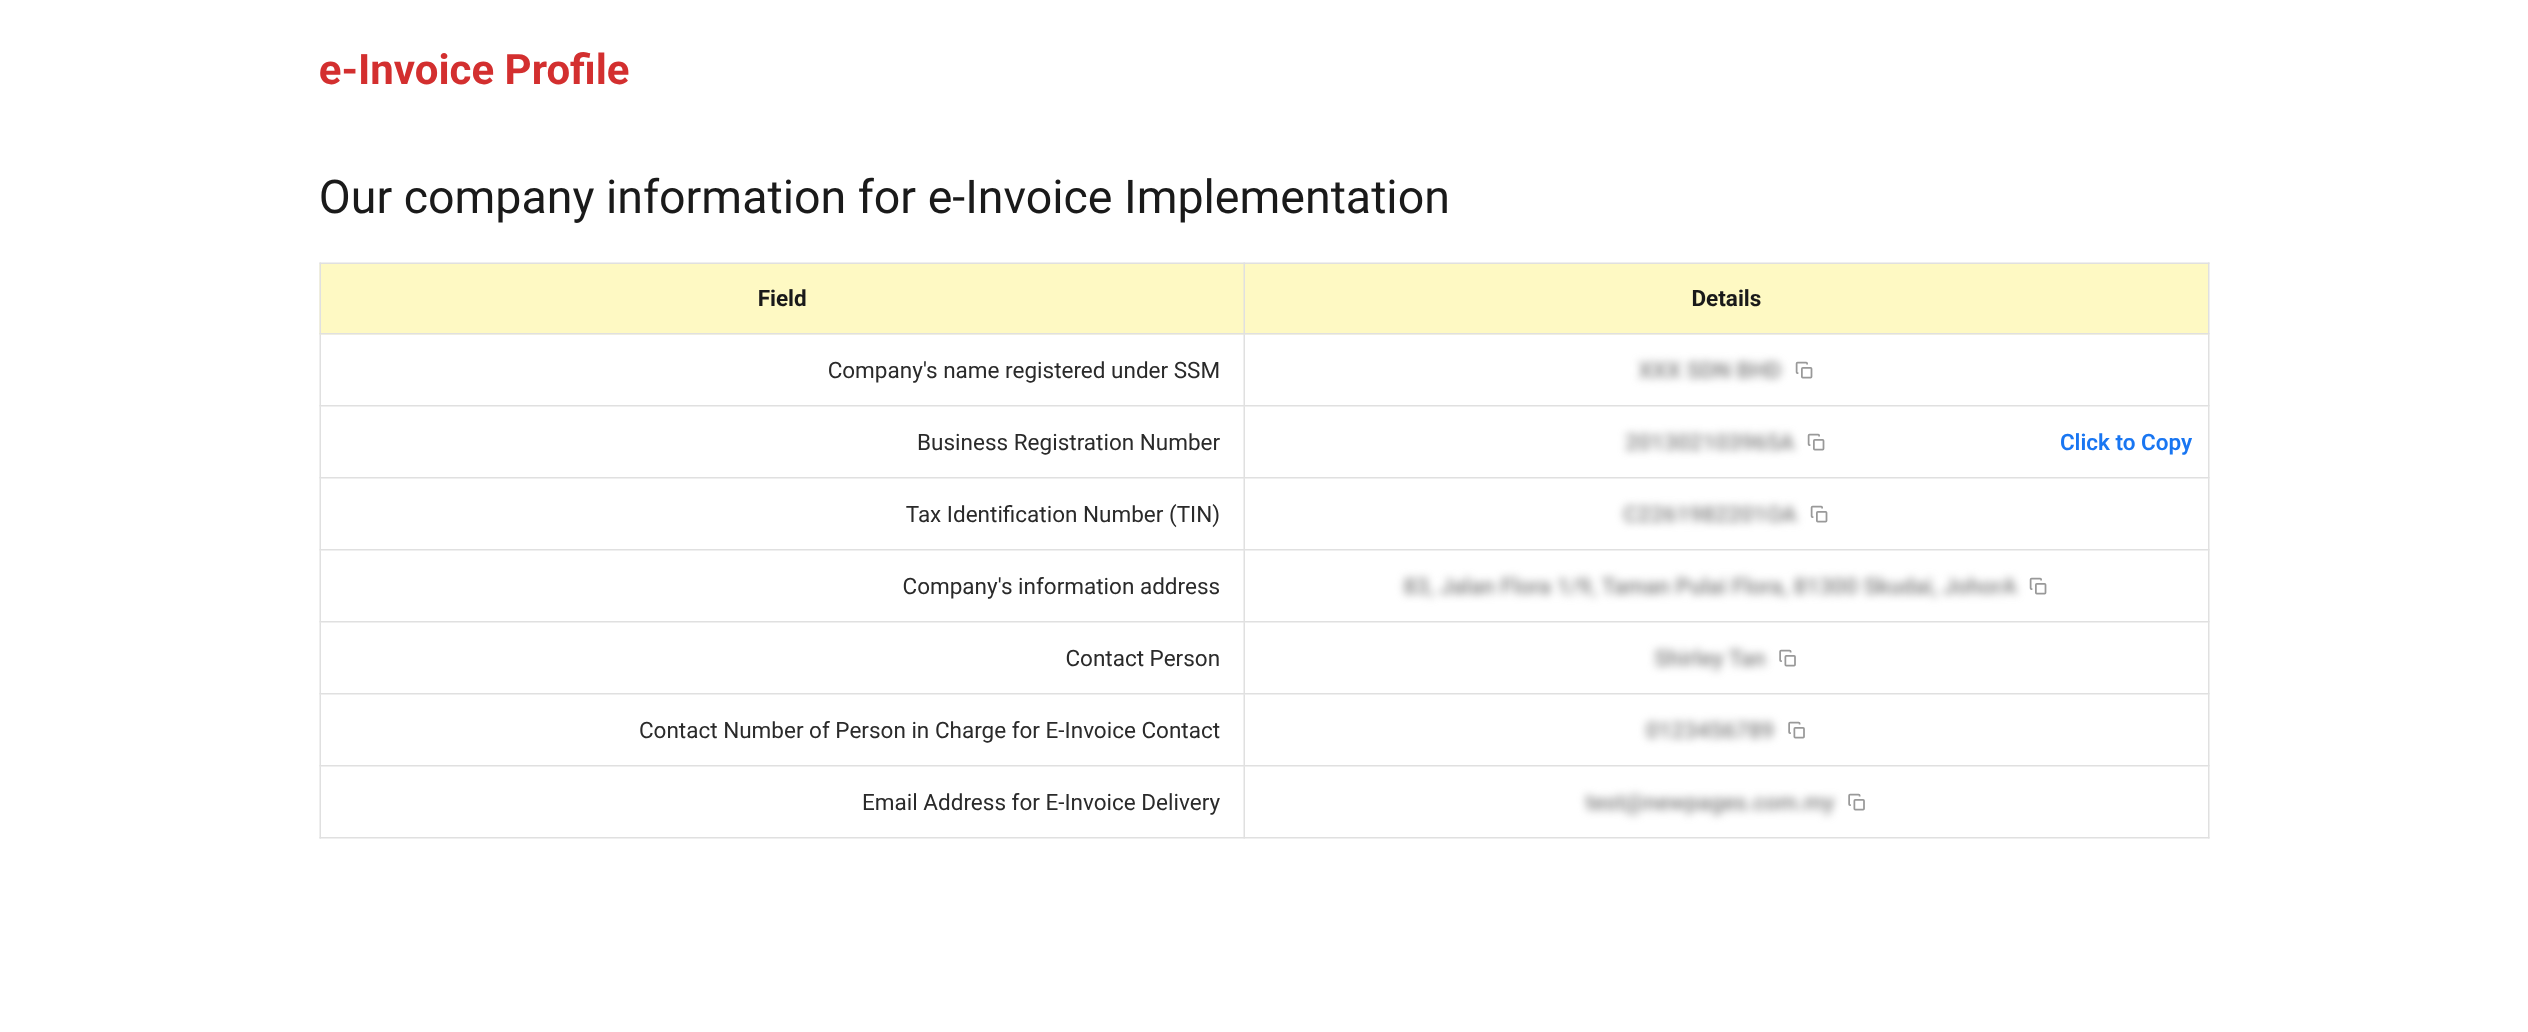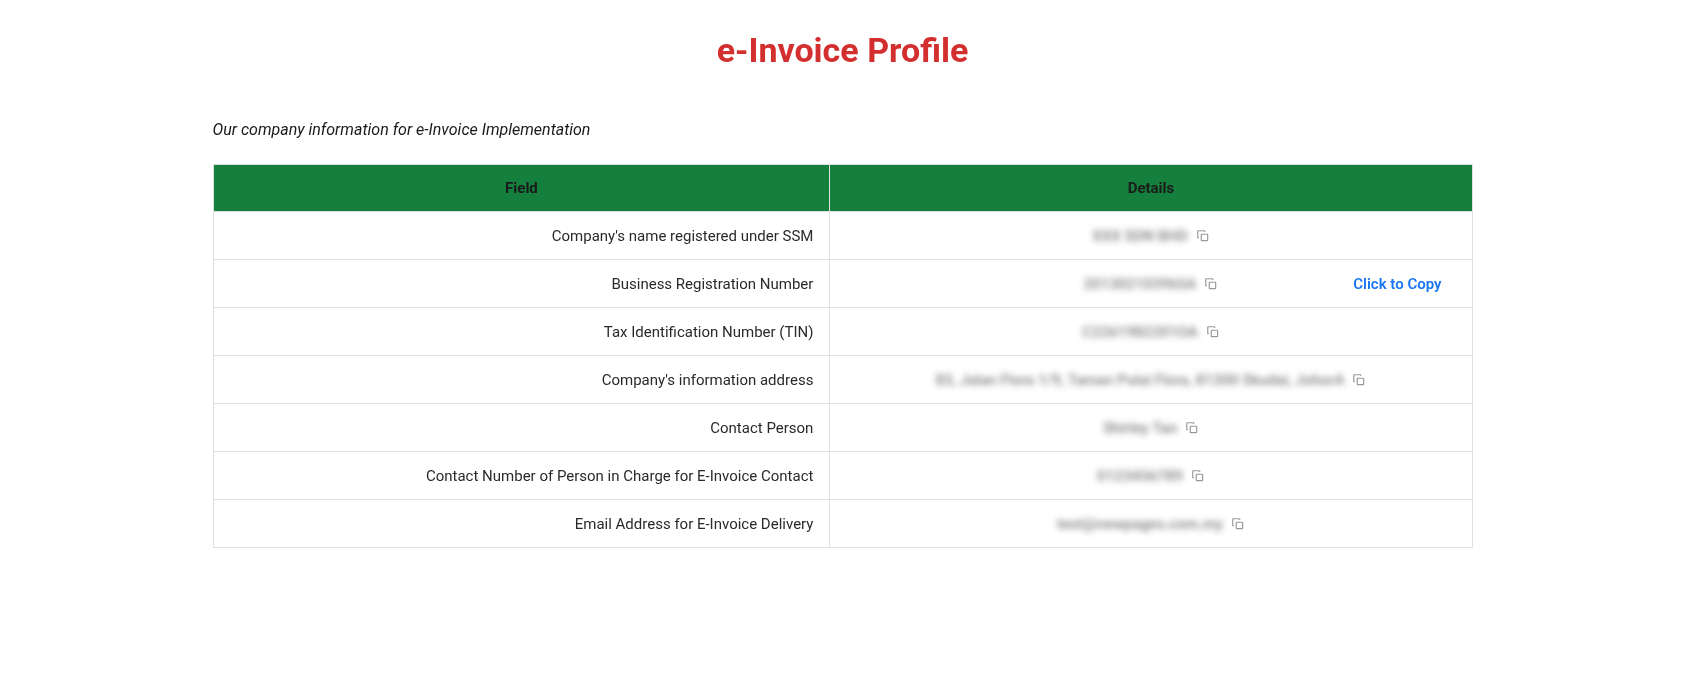--- a/index.html
+++ b/index.html
@@ -12,41 +12,39 @@
       background: #ffffff;
       color: #1a1a1a;
       padding: 20px 0;
     }
     .container {
       max-width: 1280px;
       margin: 0 auto;
       padding: 0 10px;
     }
     .page-title {
-      text-align: center;
       color: #d32f2f;
-      font-size: 34px;
+      font-size: 28px;
       font-weight: 700;
       margin-bottom: 50px;
       margin-top: 10px;
     }
     .subtitle {
-      font-size: 16px;
+      font-size: 31px;
       font-weight: 400;
       color: #1a1a1a;
       margin-bottom: 25px;
-      font-style: italic;
     }
     .info-table {
       width: 100%;
       border-collapse: collapse;
       border: 1px solid #e0e0e0;
     }
     .info-table th {
-      background: #15803d;
+      background: #fef9c3;
       padding: 14px 16px;
       text-align: center;
       font-weight: 700;
       font-size: 15px;
       border: 1px solid #e0e0e0;
     }
     .info-table th:first-child {
       width: 49%;
     }
     .info-table td {
@@ -77,21 +75,21 @@
       cursor: pointer;
       color: #999;
     }
     .copy-icon svg {
       width: 14px;
       height: 14px;
       display: block;
     }
     .click-to-copy {
       position: absolute;
-      right: 30px;
+      right: 10px;
       top: 50%;
       transform: translateY(-50%);
       color: #1976f2;
       font-size: 15px;
       font-weight: 600;
       cursor: pointer;
     }
   </style>
 </head>
 <body>

